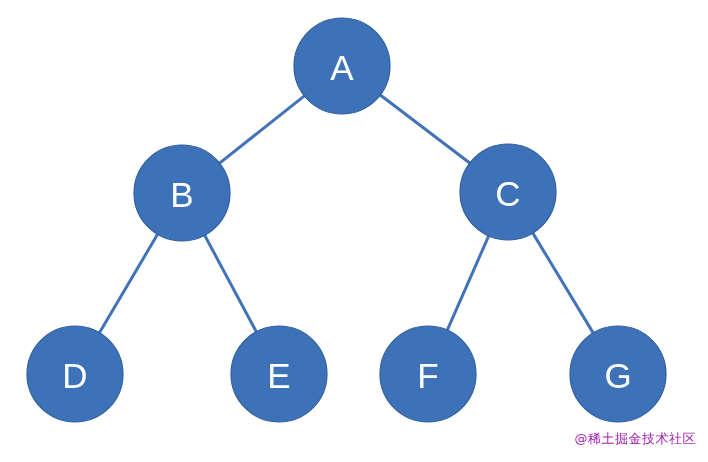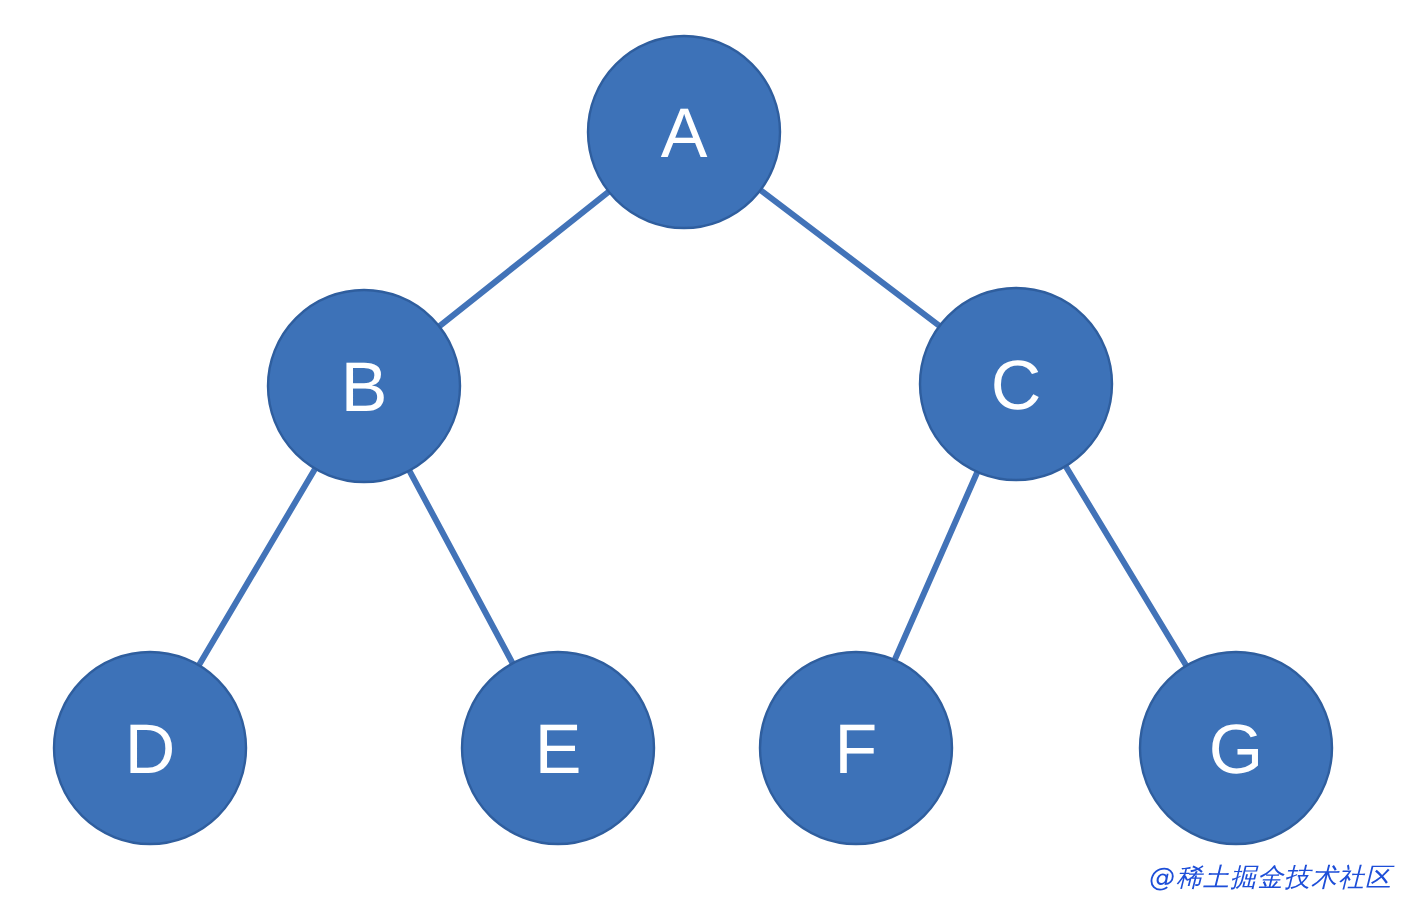--- a/index.html
+++ b/index.html
@@ -41,27 +41,26 @@
     font-family: "Liberation Sans", sans-serif;
     font-size: 35px;
     font-weight: 400;
     text-anchor: middle;
     dominant-baseline: central;
   }
   .watermark {
     position: absolute;
     right: 12px;
     bottom: 14px;
-    color: #1d4ed8;
+    color: #a21caf;
     font-family: "DejaVu Sans", sans-serif;
     font-size: 13px;
     letter-spacing: 0.5px;
     white-space: nowrap;
     user-select: none;
-    font-style: italic;
   }
 </style>
 </head>
 <body>
 
 <div id="canvas">
 
   <svg id="tree-svg" viewBox="0 0 708 462">
     <g id="edge-layer">
         <line x1="305.97045101706476" y1="94.59845450520484" x2="218.02954898293524" y2="164.40154549479516" class="tree-edge" stroke="#4273b8" stroke-width="3"></line>

